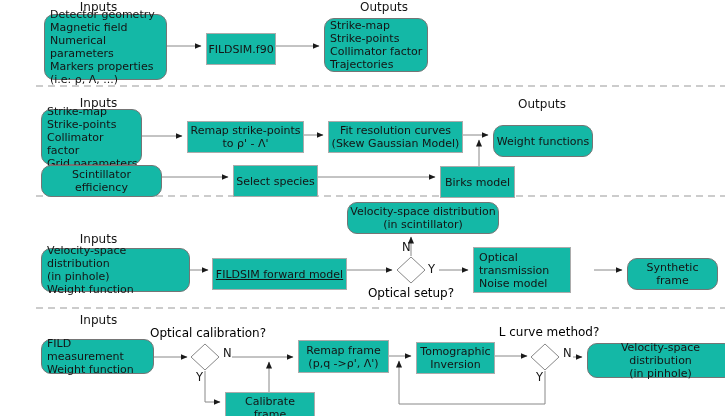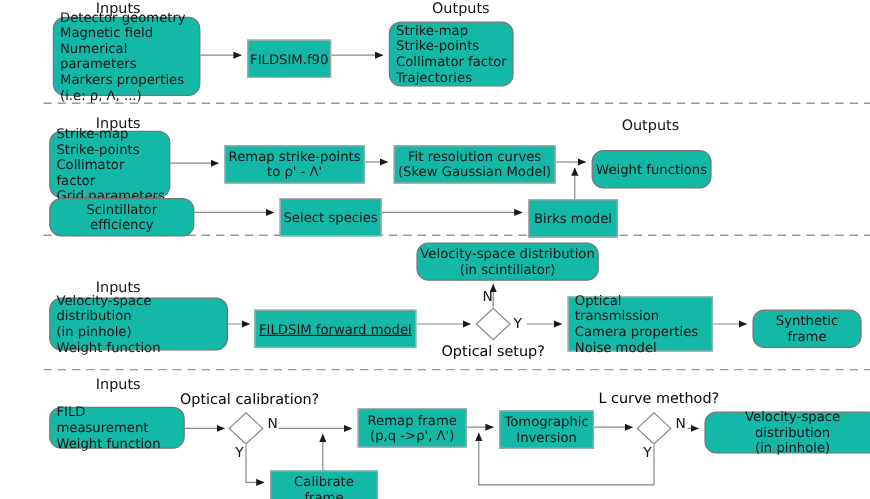--- a/index.html
+++ b/index.html
@@ -124,23 +124,22 @@
   <div class="lbl" style="left:20px;top:233px;width:85px;">Inputs</div>
   <div class="node rbox tleft" style="left:5px;top:248px;width:149px;height:44px;">
     <span class="line">Velocity-space distribution</span>
     <span class="line">(in pinhole)</span>
     <span class="line">Weight function</span>
   </div>
   <div class="node sbox tcenter" style="left:176px;top:258px;width:135px;height:24px;text-decoration:underline;">FILDSIM forward model</div>
   <div class="yn" style="left:366px;top:241px;">N</div>
   <div class="yn" style="left:392px;top:263px;">Y</div>
   <div class="qlbl" style="left:330px;top:287px;width:90px;">Optical setup?</div>
-  <div class="node sbox tleft" style="left:437px;top:247px;width:121px;height:46px;">
+  <div class="node sbox tleft" style="left:437px;top:247px;width:98px;height:46px;">
     <span class="line">Optical transmission</span>
-    <span class="line">Camera properties</span>
     <span class="line">Noise model</span>
   </div>
   <div class="node rbox tcenter" style="left:591px;top:258px;width:91px;height:24px;">Synthetic frame</div>
   <div class="sidelbl" style="top:215px;height:80px;">
     <div>Forward</div>
     <div>model</div>
   </div>
 
   <div class="lbl" style="left:20px;top:314px;width:85px;">Inputs</div>
   <div class="qlbl" style="left:110px;top:327px;width:124px;">Optical calibration?</div>

